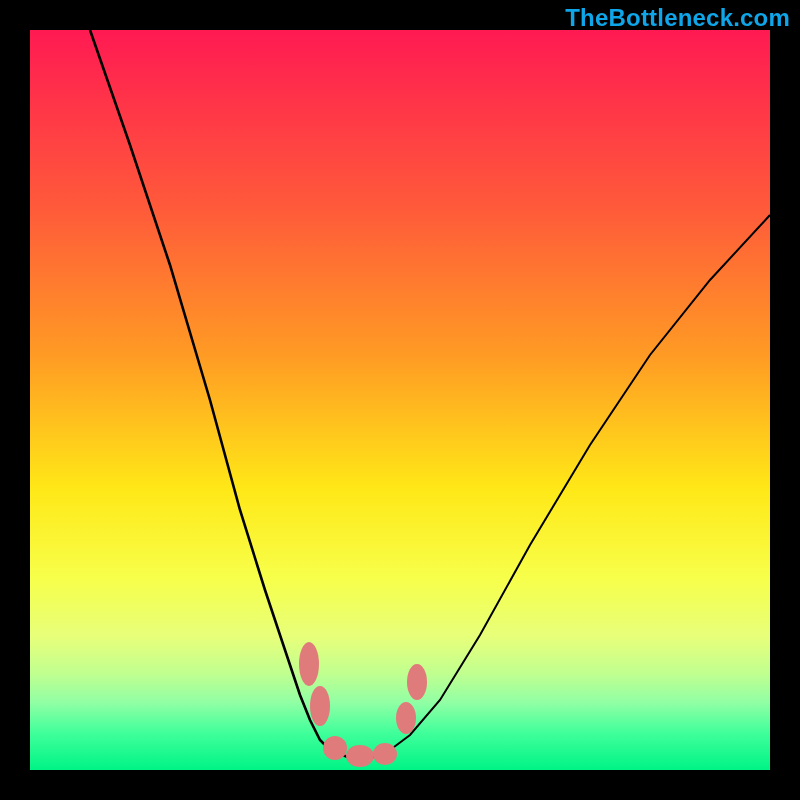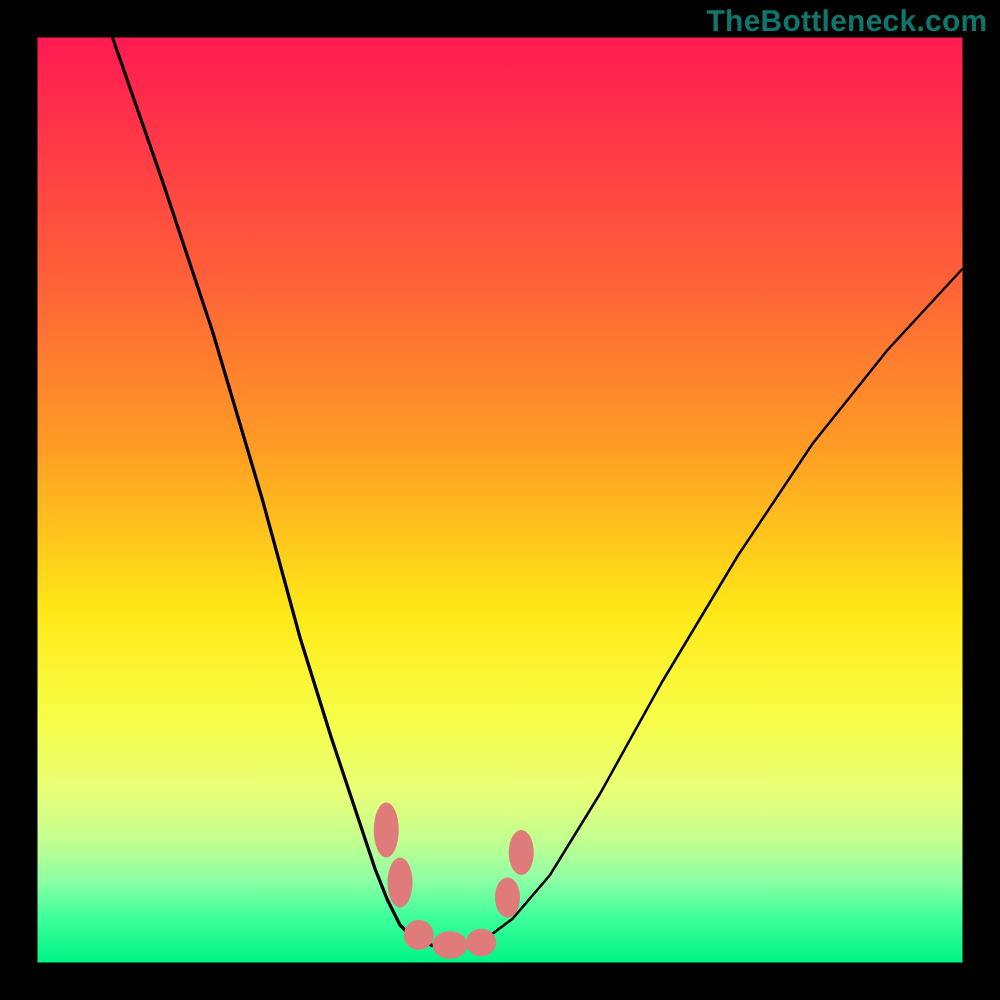--- a/index.html
+++ b/index.html
@@ -28,21 +28,21 @@
       #c0ff90 87%,
       #8fffa5 91%,
       #40ff9a 95%,
       #00f486 100%
     );
   }
   .watermark {
     position: absolute;
     top: 4px;
     right: 10px;
-    color: #0f766e;
+    color: #0ea5e9;
     font-size: 24px;
     font-weight: 600;
     letter-spacing: 0.2px;
   }
   svg.curves {
     position: absolute;
     left: 0;
     top: 0;
     width: 740px;
     height: 740px;

